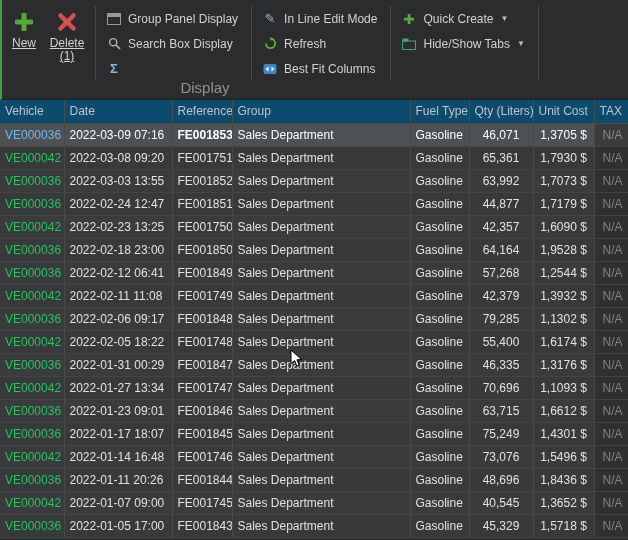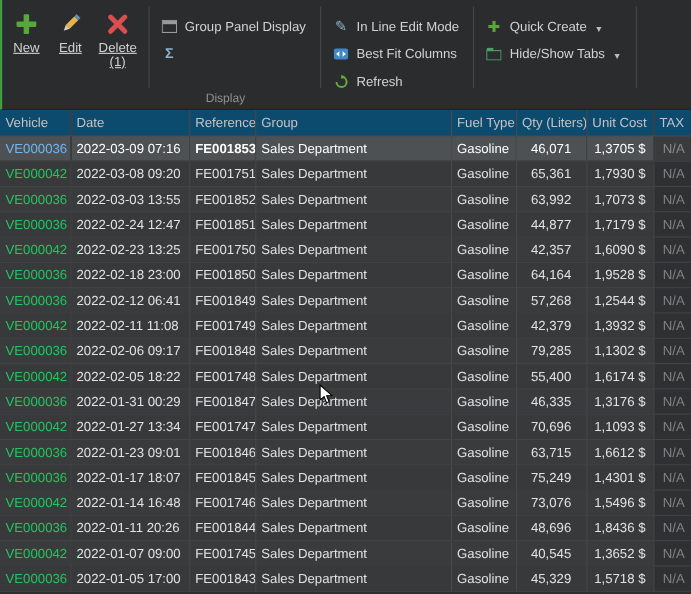--- a/index.html
+++ b/index.html
@@ -14,28 +14,28 @@
   .ribbon {
     height:100px; background:#2b2c2e; position:relative;
     border-left:2px solid #3f9e44; border-bottom:1px solid #212224;
   }
   .ribbon-groups { display:flex; align-items:flex-start; padding:4px 2px 0 2px; height:82px; }
   .big-btn { width:40px; display:flex; flex-direction:column; align-items:center; padding-top:5px; cursor:default; }
   .big-btn .bicon { height:26px; display:flex; align-items:center; justify-content:center; }
   .big-btn .lbl { font-size:12px; color:#d2d2d2; text-align:center; line-height:13px; margin-top:2px;text-decoration:underline; }
   .vsep { width:1px; background:#47484a; margin:2px 5px; height:74px; flex:0 0 1px; }
   .stack { display:flex; flex-direction:column; padding-top:2px; }
-  .small-btn { display:flex; align-items:flex-end; height:25px; padding:0 8px 0 4px; font-size:12px; color:#d2d2d2; white-space:nowrap; }
+  .small-btn { display:flex; align-items:center; height:25px; padding:0 8px 0 4px; font-size:12px; color:#d2d2d2; white-space:nowrap; }
   .small-btn .sicon { width:18px; height:14px; display:inline-flex; align-items:center; justify-content:center; margin-right:5px; font-size:13px; line-height:14px; }
   .sigma { color:#8fb3cf; font-weight:bold; font-size:14px; }
   .pencil-sm { color:#8fb3cf; font-size:13px; }
   .drop { margin-left:7px; font-size:8px; color:#bdbdbd; }
   .ribbon-caption {
     position:absolute; bottom:3px; left:168px; width:70px;
-    text-align:center; font-size:11px; color:#8f9092;
+    text-align:center; font-size:15px; color:#8f9092;
   }
 
   
   table { border-collapse:collapse; table-layout:fixed; width:628px; font-size:12px; }
   th {
     background:#0c4a6e; color:#c3c3c5; font-weight:normal; text-align:left;
     padding:0 5px; height:23px;
     border-right:1px solid #4a4b4d; border-bottom:1px solid #4a4b4d;
     white-space:nowrap; overflow:hidden;
   }
@@ -66,32 +66,20 @@
     <div class="big-btn">
       <span class="bicon">
         <svg width="22" height="22">
             <rect x="8.5" y="2" width="5" height="18" rx="1" fill="#57a839"></rect>
             <rect x="2" y="8.5" width="18" height="5" rx="1" fill="#57a839"></rect>
           </svg>
       </span>
       <span class="lbl">New</span>
     </div>
 
-    <div class="big-btn">
-      <span class="bicon">
-        <svg width="22" height="22" viewBox="0 0 22 22">
-            <g transform="rotate(45 11 11)">
-              <rect x="8.5" y="0.5" width="5" height="3" fill="#5a8fc0"></rect>
-              <rect x="8.5" y="3.5" width="5" height="11" fill="#e8b44a"></rect>
-              <polygon points="8.5,14.5 13.5,14.5 11,19.5" fill="#d8d0c0"></polygon>
-            </g>
-          </svg>
-      </span>
-      <span class="lbl">Edit</span>
-    </div>
 
     <div class="big-btn" style="width:46px;">
       <span class="bicon">
         <svg width="22" height="22">
             <g stroke="#d84f4f" stroke-width="4.5" stroke-linecap="round">
               <line x1="4.5" y1="4.5" x2="17.5" y2="17.5"></line>
               <line x1="17.5" y1="4.5" x2="4.5" y2="17.5"></line>
             </g>
           </svg>
       </span>
@@ -104,49 +92,58 @@
       <div class="small-btn">
         <span class="sicon">
           <svg width="14" height="12">
               <rect x="0.5" y="0.5" width="13" height="11" fill="none" stroke="#9a9a9a"></rect>
               <rect x="1" y="1" width="12" height="3" fill="#9a9a9a"></rect>
             </svg>
         </span>
         <span>Group Panel Display</span>
       </div>
       <div class="small-btn">
+        <span class="sicon">
+          <svg width="13" height="13" viewBox="0 0 13 13">
+              <circle cx="5.2" cy="5.2" r="3.6" fill="none" stroke="#b5b5b5" stroke-width="1.4"></circle>
+              <line x1="8" y1="8" x2="12" y2="12" stroke="#b5b5b5" stroke-width="1.7"></line>
+            </svg>
+        </span>
+        <span>Search Box Display</span>
+      </div>
+      <div class="small-btn">
         <span class="sicon sigma">Σ</span>
       </div>
     </div>
 
     <div class="vsep"></div>
 
     <div class="stack">
       <div class="small-btn">
         <span class="sicon pencil-sm">✎</span>
         <span>In Line Edit Mode</span>
+      </div>
+      <div class="small-btn">
+        <span class="sicon">
+          <svg width="13" height="13" viewBox="0 0 13 13">
+              <path d="M6.5 1.9 A4.6 4.6 0 1 1 1.9 6.5" fill="none" stroke="#5fae3c" stroke-width="1.8"></path>
+              <polygon points="6.3,0 10.2,1.9 6.3,3.8" fill="#5fae3c"></polygon>
+            </svg>
+        </span>
+        <span>Refresh</span>
       </div>
       <div class="small-btn">
         <span class="sicon">
           <svg width="14" height="12">
               <rect x="0.5" y="1" width="13" height="10" rx="2" fill="#3f87c9"></rect>
               <polygon points="2.5,6 5.5,3.5 5.5,8.5" fill="#fff"></polygon>
               <polygon points="11.5,6 8.5,3.5 8.5,8.5" fill="#fff"></polygon>
             </svg>
         </span>
         <span>Best Fit Columns</span>
-      </div>
-      <div class="small-btn">
-        <span class="sicon">
-          <svg width="13" height="13" viewBox="0 0 13 13">
-              <path d="M6.5 1.9 A4.6 4.6 0 1 1 1.9 6.5" fill="none" stroke="#5fae3c" stroke-width="1.8"></path>
-              <polygon points="6.3,0 10.2,1.9 6.3,3.8" fill="#5fae3c"></polygon>
-            </svg>
-        </span>
-        <span>Refresh</span>
       </div>
     </div>
 
     <div class="vsep"></div>
 
     <div class="stack">
       <div class="small-btn">
         <span class="sicon">
           <svg width="12" height="12">
               <rect x="4.7" y="1" width="2.8" height="10" fill="#57a839"></rect>

